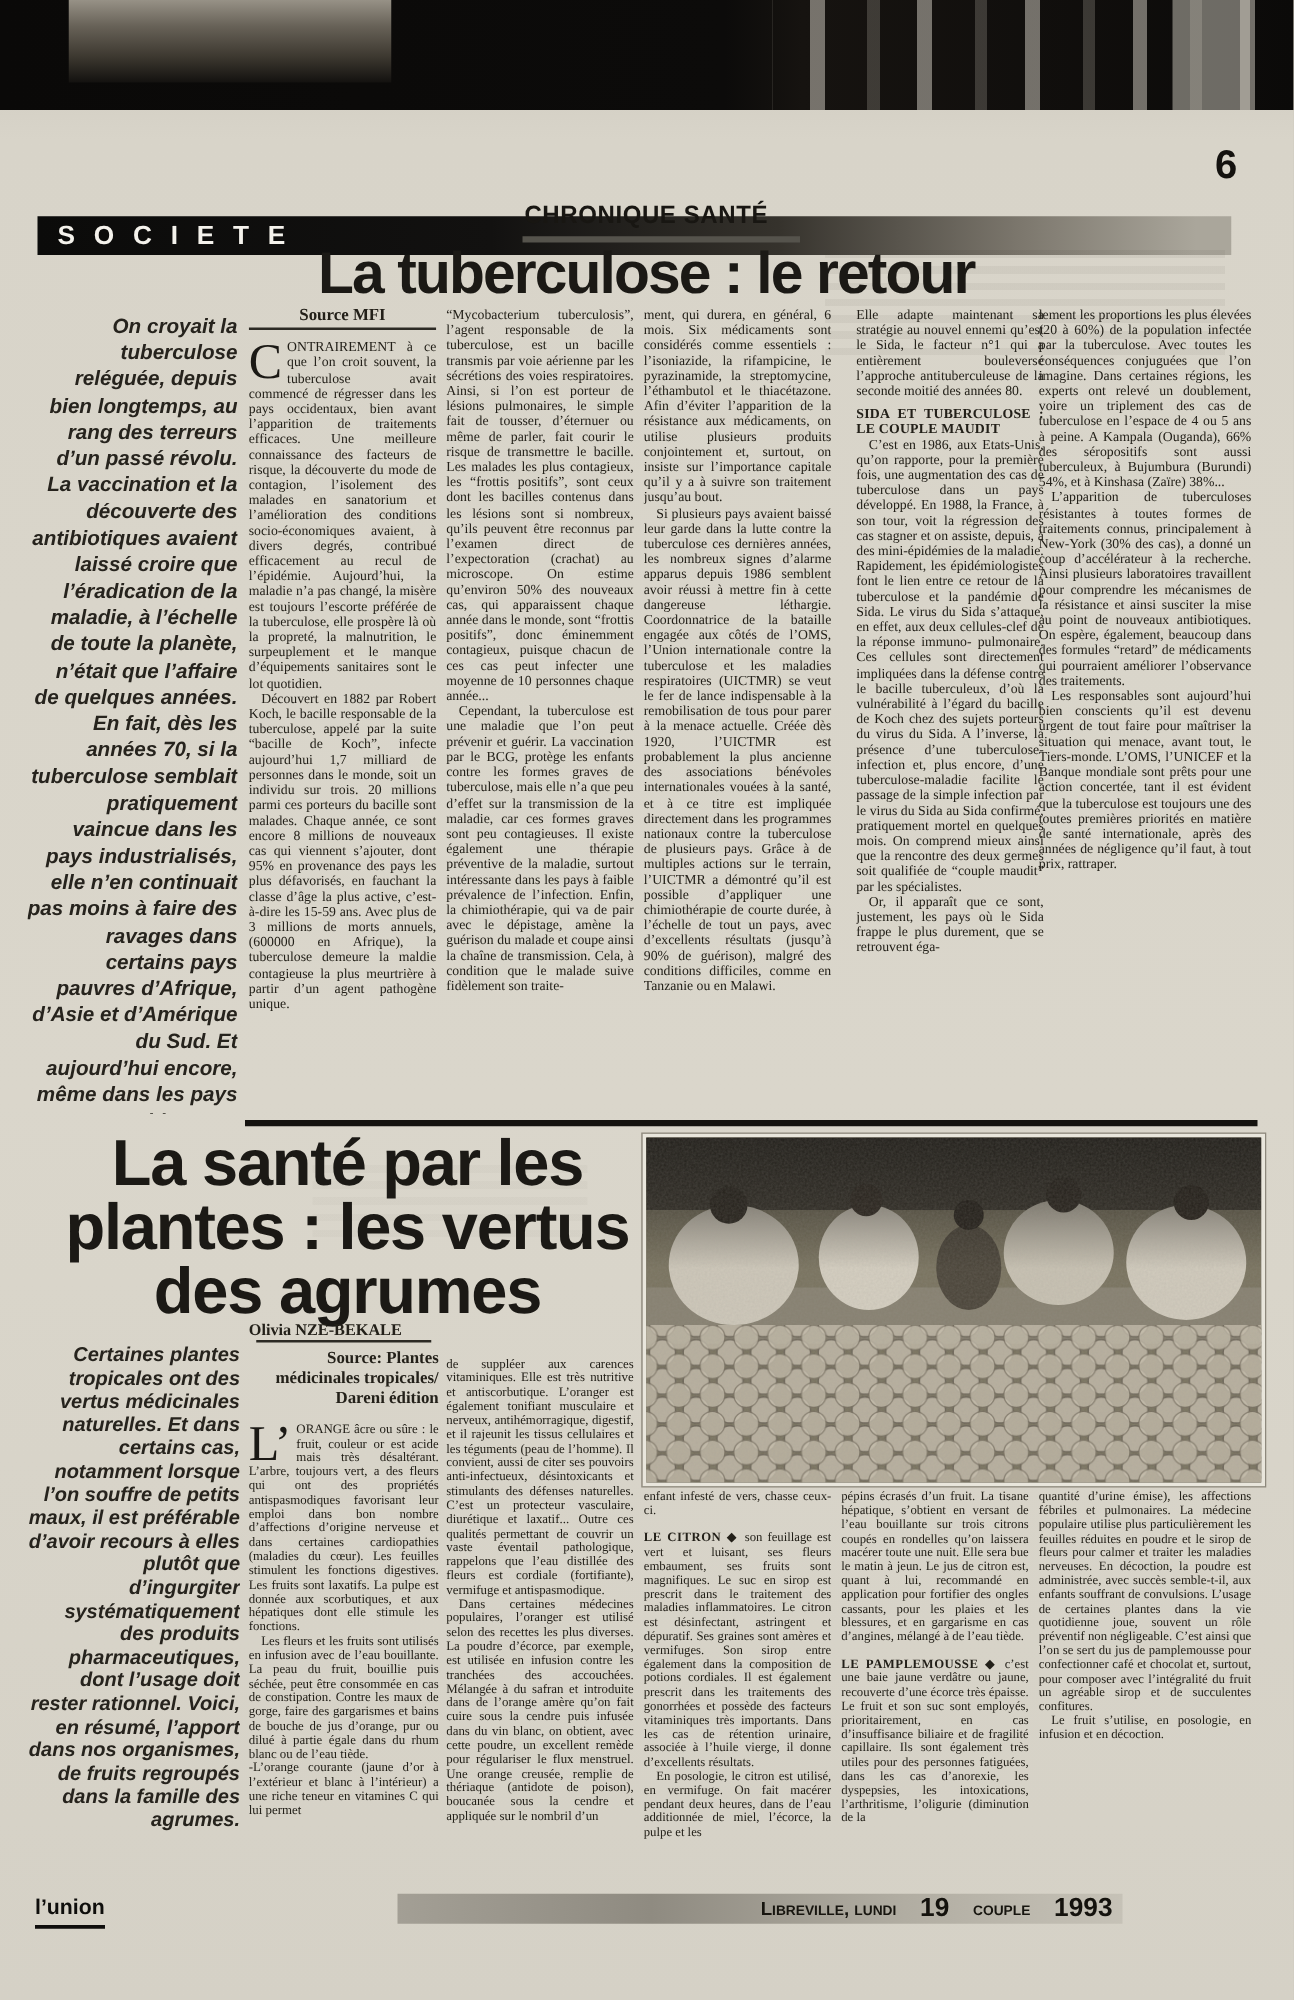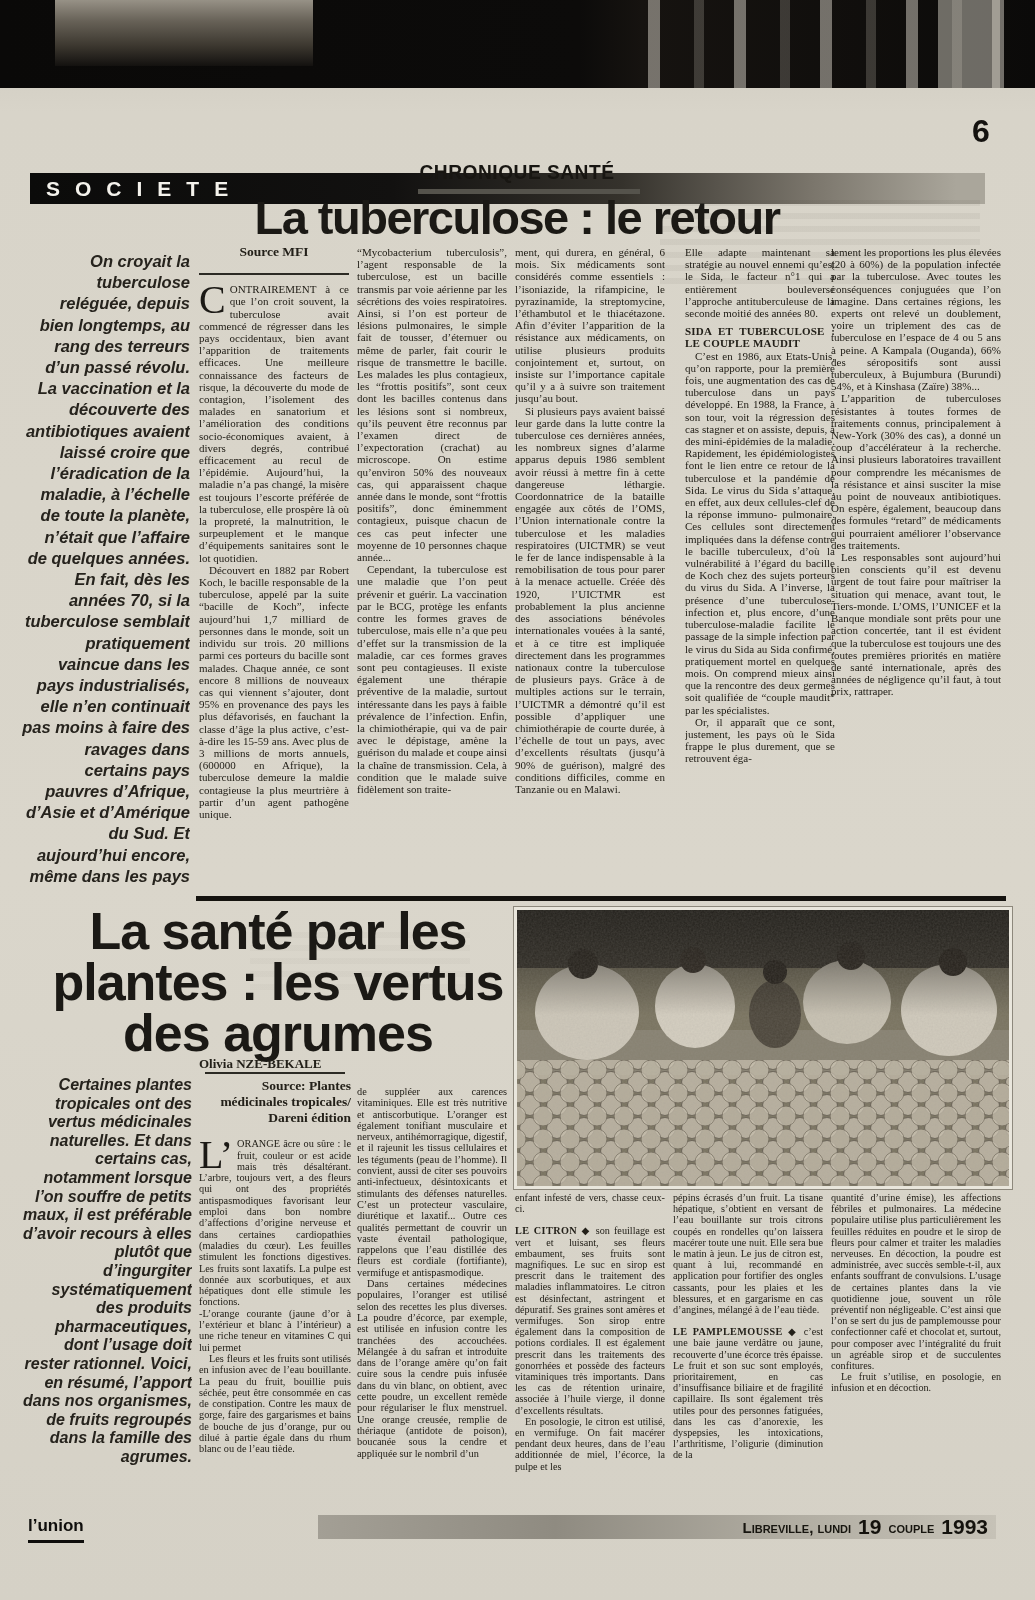--- a/index.html
+++ b/index.html
@@ -49,38 +49,38 @@
   .d3{left:515px;} .d4{left:673px;} .d5{left:831px;width:170px;}
 
   .para{margin:0;text-indent:10px;}
   .para.noindent,.para.dropcap,.para.subhead{text-indent:0;}
   .para.subhead{font-weight:700;margin-top:6px;letter-spacing:.2px;}
   .para.dropcap::first-letter{float:left;font-size:40px;line-height:30px;padding:2px 4px 0 0;color:#1b1915;}
   .para.leadp{text-indent:0;margin-top:11px;}
   .lead{font-weight:700;letter-spacing:.4px;}
 
   .source-label{font-weight:700;font-size:13.5px;text-align:center;border-bottom:2px solid #2c2a24;
-    padding-bottom:15px;margin-bottom:8px;}
+    padding-bottom:4px;margin-bottom:8px;}
   .byline{font-weight:700;font-size:13px;}
   .byline-rule{height:2px;background:#2c2a24;margin:3px 6px 4px;}
   .source2{font-weight:700;font-size:13.5px;line-height:16px;text-align:right;margin-bottom:12px;}
 
   .divider{left:196px;top:896px;width:810px;height:5px;background:#15130f;}
   .headline2{left:35px;top:903px;width:480px;margin:3px;text-align:center;white-space:pre-line;
     font-family:"Liberation Sans",sans-serif;font-weight:800;font-size:52px;line-height:51px;
     letter-spacing:-1px;color:#1b1915;}
 
   .photo{left:514px;top:907px;width:492px;height:276px;margin:0;border:3px solid #e9e6dc;
     outline:1px solid #8d887c;background:#716b5e;}
 
   
   .footer-left{left:28px;top:1516px;font-family:"Liberation Sans",sans-serif;font-weight:700;
     font-size:17px;color:#0f0e0c;border-bottom:3px solid #0f0e0c;padding-bottom:4px;}
-  .footer-bar{left:318px;top:1515px;width:678px;height:24px;display:flex;align-items:center;
-    justify-content:flex-end;gap:7px;padding-right:8px;box-sizing:border-box;
+  .footer-bar{left:318px;top:1515px;width:580px;height:24px;display:flex;align-items:center;
+    justify-content:flex-end;gap:19px;padding-right:8px;box-sizing:border-box;
     background:linear-gradient(90deg,#a39f95 0%,#8f8b81 35%,#b1ada2 70%,#c6c2b7 100%);}
   .fb-sc{font-variant:small-caps;font-family:"Liberation Sans",sans-serif;font-weight:700;
     font-size:15px;color:#17150f;align-self:center;}
   .fb-num{font-family:"Liberation Sans",sans-serif;font-weight:700;font-size:21px;color:#14120d;align-self:center;}
 
   
   .ghost{pointer-events:none;background:repeating-linear-gradient(180deg,rgba(60,55,45,.06) 0 6px,rgba(0,0,0,0) 6px 13px);}
   .g1{left:660px;top:200px;width:320px;height:90px;}
   .g2{left:250px;top:930px;width:220px;height:60px;transform:rotate(180deg);opacity:.5;}
 </style>
@@ -191,22 +191,22 @@
   </figure>
 
   <div class="abs intro intro2">Certaines plantes tropicales ont des vertus médicinales naturelles. Et dans certains cas, notamment lorsque l’on souffre de petits maux, il est préférable d’avoir recours à elles plutôt que d’ingurgiter systématiquement des produits pharmaceutiques, dont l’usage doit rester rationnel. Voici, en résumé, l’apport dans nos organismes, de fruits regroupés dans la famille des agrumes.</div>
 
   <div class="abs col a2col a2c1">
     <div class="byline">Olivia NZE-BEKALE</div>
     <div class="byline-rule"></div>
     <div class="source2">Source: Plantes médicinales tropicales/ Dareni édition</div>
     <div>
         <p class="para dropcap">L’ORANGE âcre ou sûre : le fruit, couleur or est acide mais très désaltérant. L’arbre, toujours vert, a des fleurs qui ont des propriétés antispasmodiques favorisant leur emploi dans bon nombre d’affections d’origine nerveuse et dans certaines cardiopathies (maladies du cœur). Les feuilles stimulent les fonctions digestives. Les fruits sont laxatifs. La pulpe est donnée aux scorbutiques, et aux hépatiques dont elle stimule les fonctions.</p>
+        <p class="para">Les fleurs et les fruits sont utilisés en infusion avec de l’eau bouillante. La peau du fruit, bouillie puis séchée, peut être consommée en cas de constipation. Contre les maux de gorge, faire des gargarismes et bains de bouche de jus d’orange, pur ou dilué à partie égale dans du rhum blanc ou de l’eau tiède.</p>
         <p class="para noindent">-L’orange courante (jaune d’or à l’extérieur et blanc à l’intérieur) a une riche teneur en vitamines C qui lui permet</p>
-        <p class="para">Les fleurs et les fruits sont utilisés en infusion avec de l’eau bouillante. La peau du fruit, bouillie puis séchée, peut être consommée en cas de constipation. Contre les maux de gorge, faire des gargarismes et bains de bouche de jus d’orange, pur ou dilué à partie égale dans du rhum blanc ou de l’eau tiède.</p>
       </div>
   </div>
   <div class="abs col a2col a2c2">
     <div>
         <p class="para noindent">de suppléer aux carences vitaminiques. Elle est très nutritive et antiscorbutique. L’oranger est également tonifiant musculaire et nerveux, antihémorragique, digestif, et il rajeunit les tissus cellulaires et les téguments (peau de l’homme). Il convient, aussi de citer ses pouvoirs anti-infectueux, désintoxicants et stimulants des défenses naturelles. C’est un protecteur vasculaire, diurétique et laxatif... Outre ces qualités permettant de couvrir un vaste éventail pathologique, rappelons que l’eau distillée des fleurs est cordiale (fortifiante), vermifuge et antispasmodique.</p>
         <p class="para">Dans certaines médecines populaires, l’oranger est utilisé selon des recettes les plus diverses. La poudre d’écorce, par exemple, est utilisée en infusion contre les tranchées des accouchées. Mélangée à du safran et introduite dans de l’orange amère qu’on fait cuire sous la cendre puis infusée dans du vin blanc, on obtient, avec cette poudre, un excellent remède pour régulariser le flux menstruel. Une orange creusée, remplie de thériaque (antidote de poison), boucanée sous la cendre et appliquée sur le nombril d’un</p>
       </div>
   </div>
   <div class="abs col a2low d3">
     <div>

